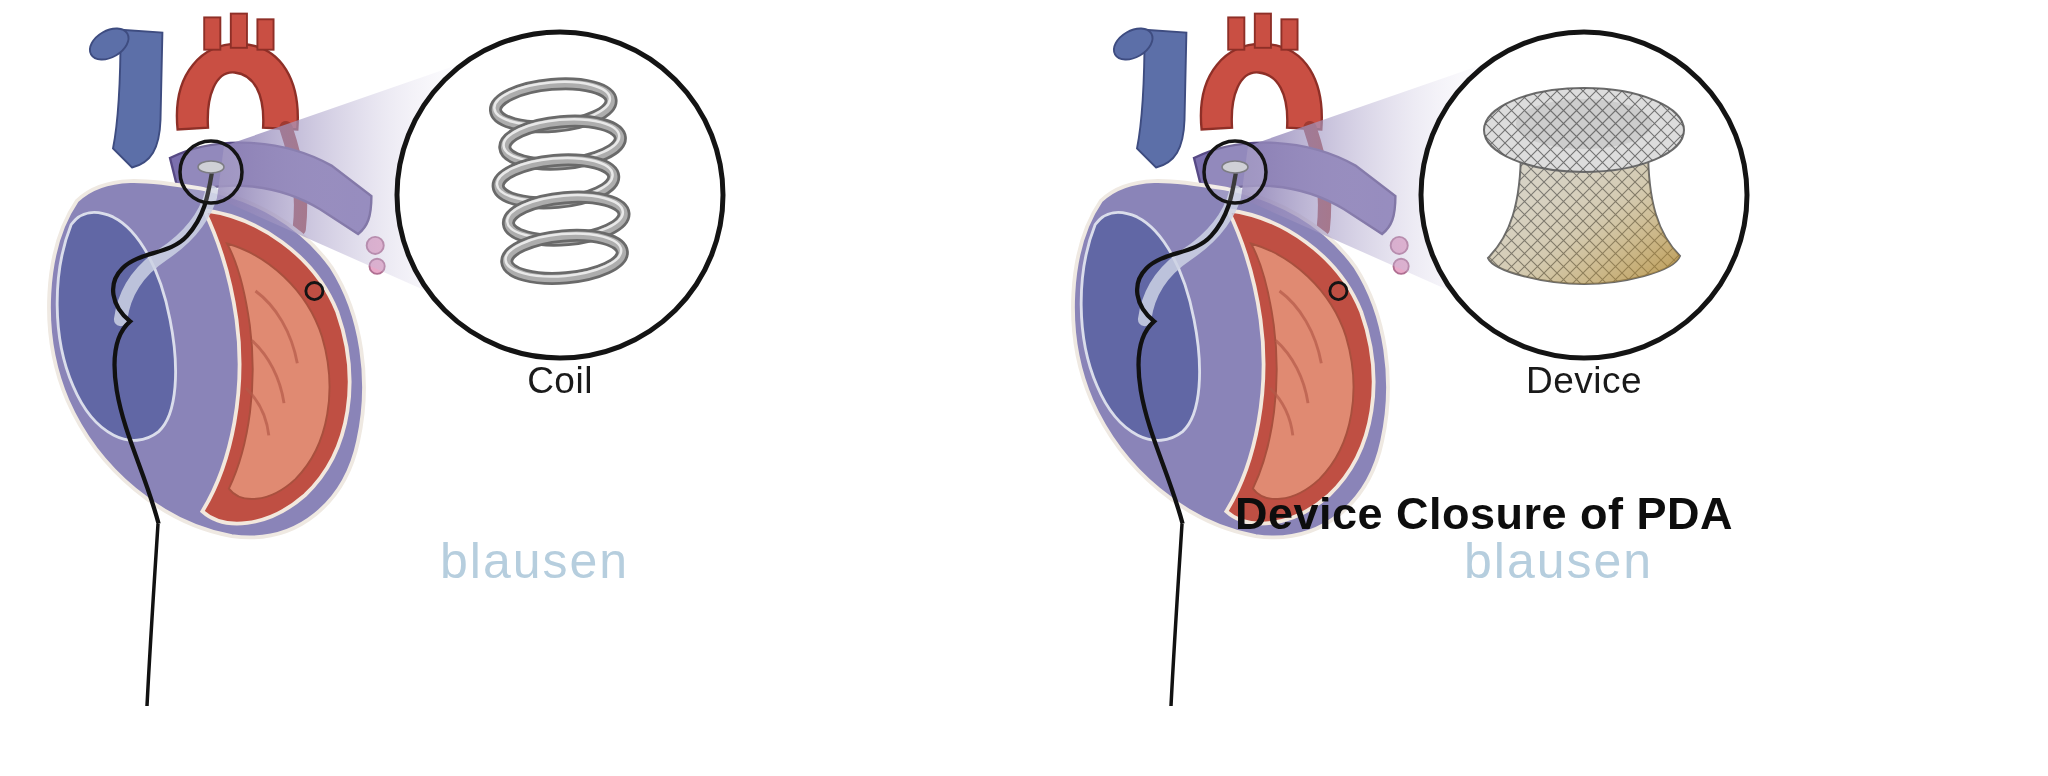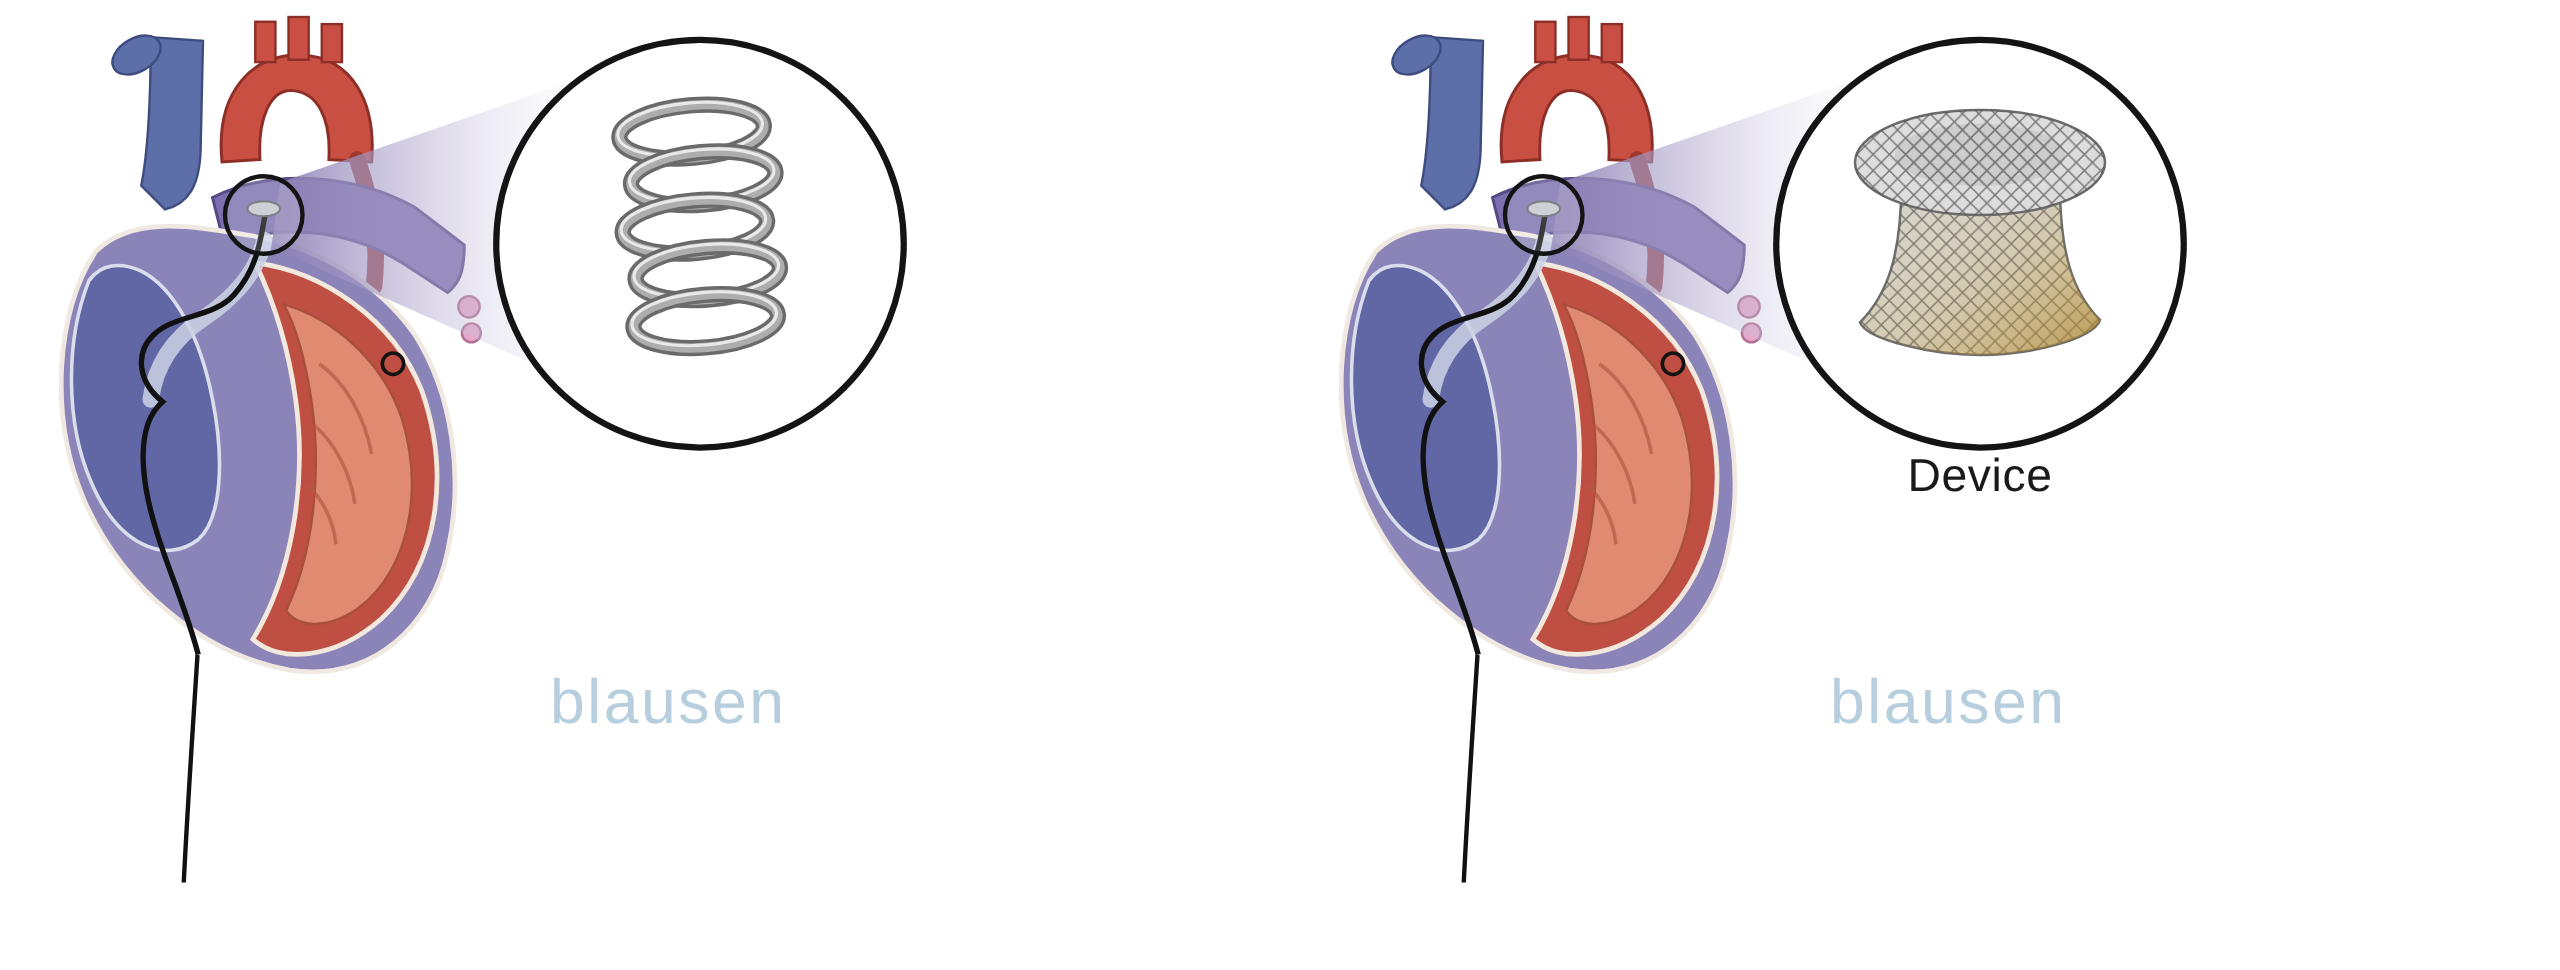--- a/index.html
+++ b/index.html
@@ -117,20 +117,21 @@
       <ellipse cx="211" cy="167" rx="13" ry="6" fill="#cfd0d6" stroke="#7d7d84" stroke-width="1.5"></ellipse>
       <circle cx="560" cy="195" r="163" fill="#ffffff" stroke="#141414" stroke-width="5"></circle>
       <g transform="rotate(-5 560 182)">
         <use href="#coil-loop" x="560" y="105"></use>
         <use href="#coil-loop" x="566" y="143"></use>
         <use href="#coil-loop" x="556" y="181"></use>
         <use href="#coil-loop" x="563" y="219"></use>
         <use href="#coil-loop" x="558" y="257"></use>
       </g>
     </svg>
+    <div class="callout-label">Coil</div>
     <div class="watermark">blausen</div>
   </div>
 
   <div class="panel">
     <svg width="1024" height="776" viewBox="0 0 1024 776">
       <g>
         <use href="#heart-art" transform="translate(18,6) scale(0.95)"></use>
       </g>
       <path d="M 158,524 C 154,586 150,646 147,706" stroke="#111111" stroke-width="3.5" fill="none"></path>
       <polygon points="224,146 466,62 424,290 217,198" fill="url(#beamGrad)"></polygon>
@@ -143,16 +144,17 @@
         <path d="M 497,148 C 497,204 486,236 464,258 C 470,272 522,284 560,284 C 598,284 650,272 656,256 C 634,234 624,202 624,148 C 600,170 520,170 497,148 Z" fill="url(#meshPat)"></path>
         <path d="M 497,148 C 497,204 486,236 464,258 C 470,272 522,284 560,284 C 598,284 650,272 656,256 C 634,234 624,202 624,148 C 600,170 520,170 497,148 Z" fill="url(#goldGrad)"></path>
 
         <ellipse cx="560" cy="130" rx="100" ry="42" fill="#dddddd" stroke="#6a6a6a" stroke-width="2"></ellipse>
         <ellipse cx="560" cy="130" rx="100" ry="42" fill="url(#meshPat)"></ellipse>
         <ellipse cx="560" cy="124" rx="68" ry="25" fill="#bfbfbf" opacity="0.55"></ellipse>
         <ellipse cx="560" cy="124" rx="68" ry="25" fill="url(#meshPat)" opacity="0.8"></ellipse>
       </g>
     </svg>
     <div class="callout-label">Device</div>
+    <div class="caption">Device Closure of PDA</div>
     <div class="watermark">blausen</div>
   </div>
 
 </div>
 
 </body></html>

